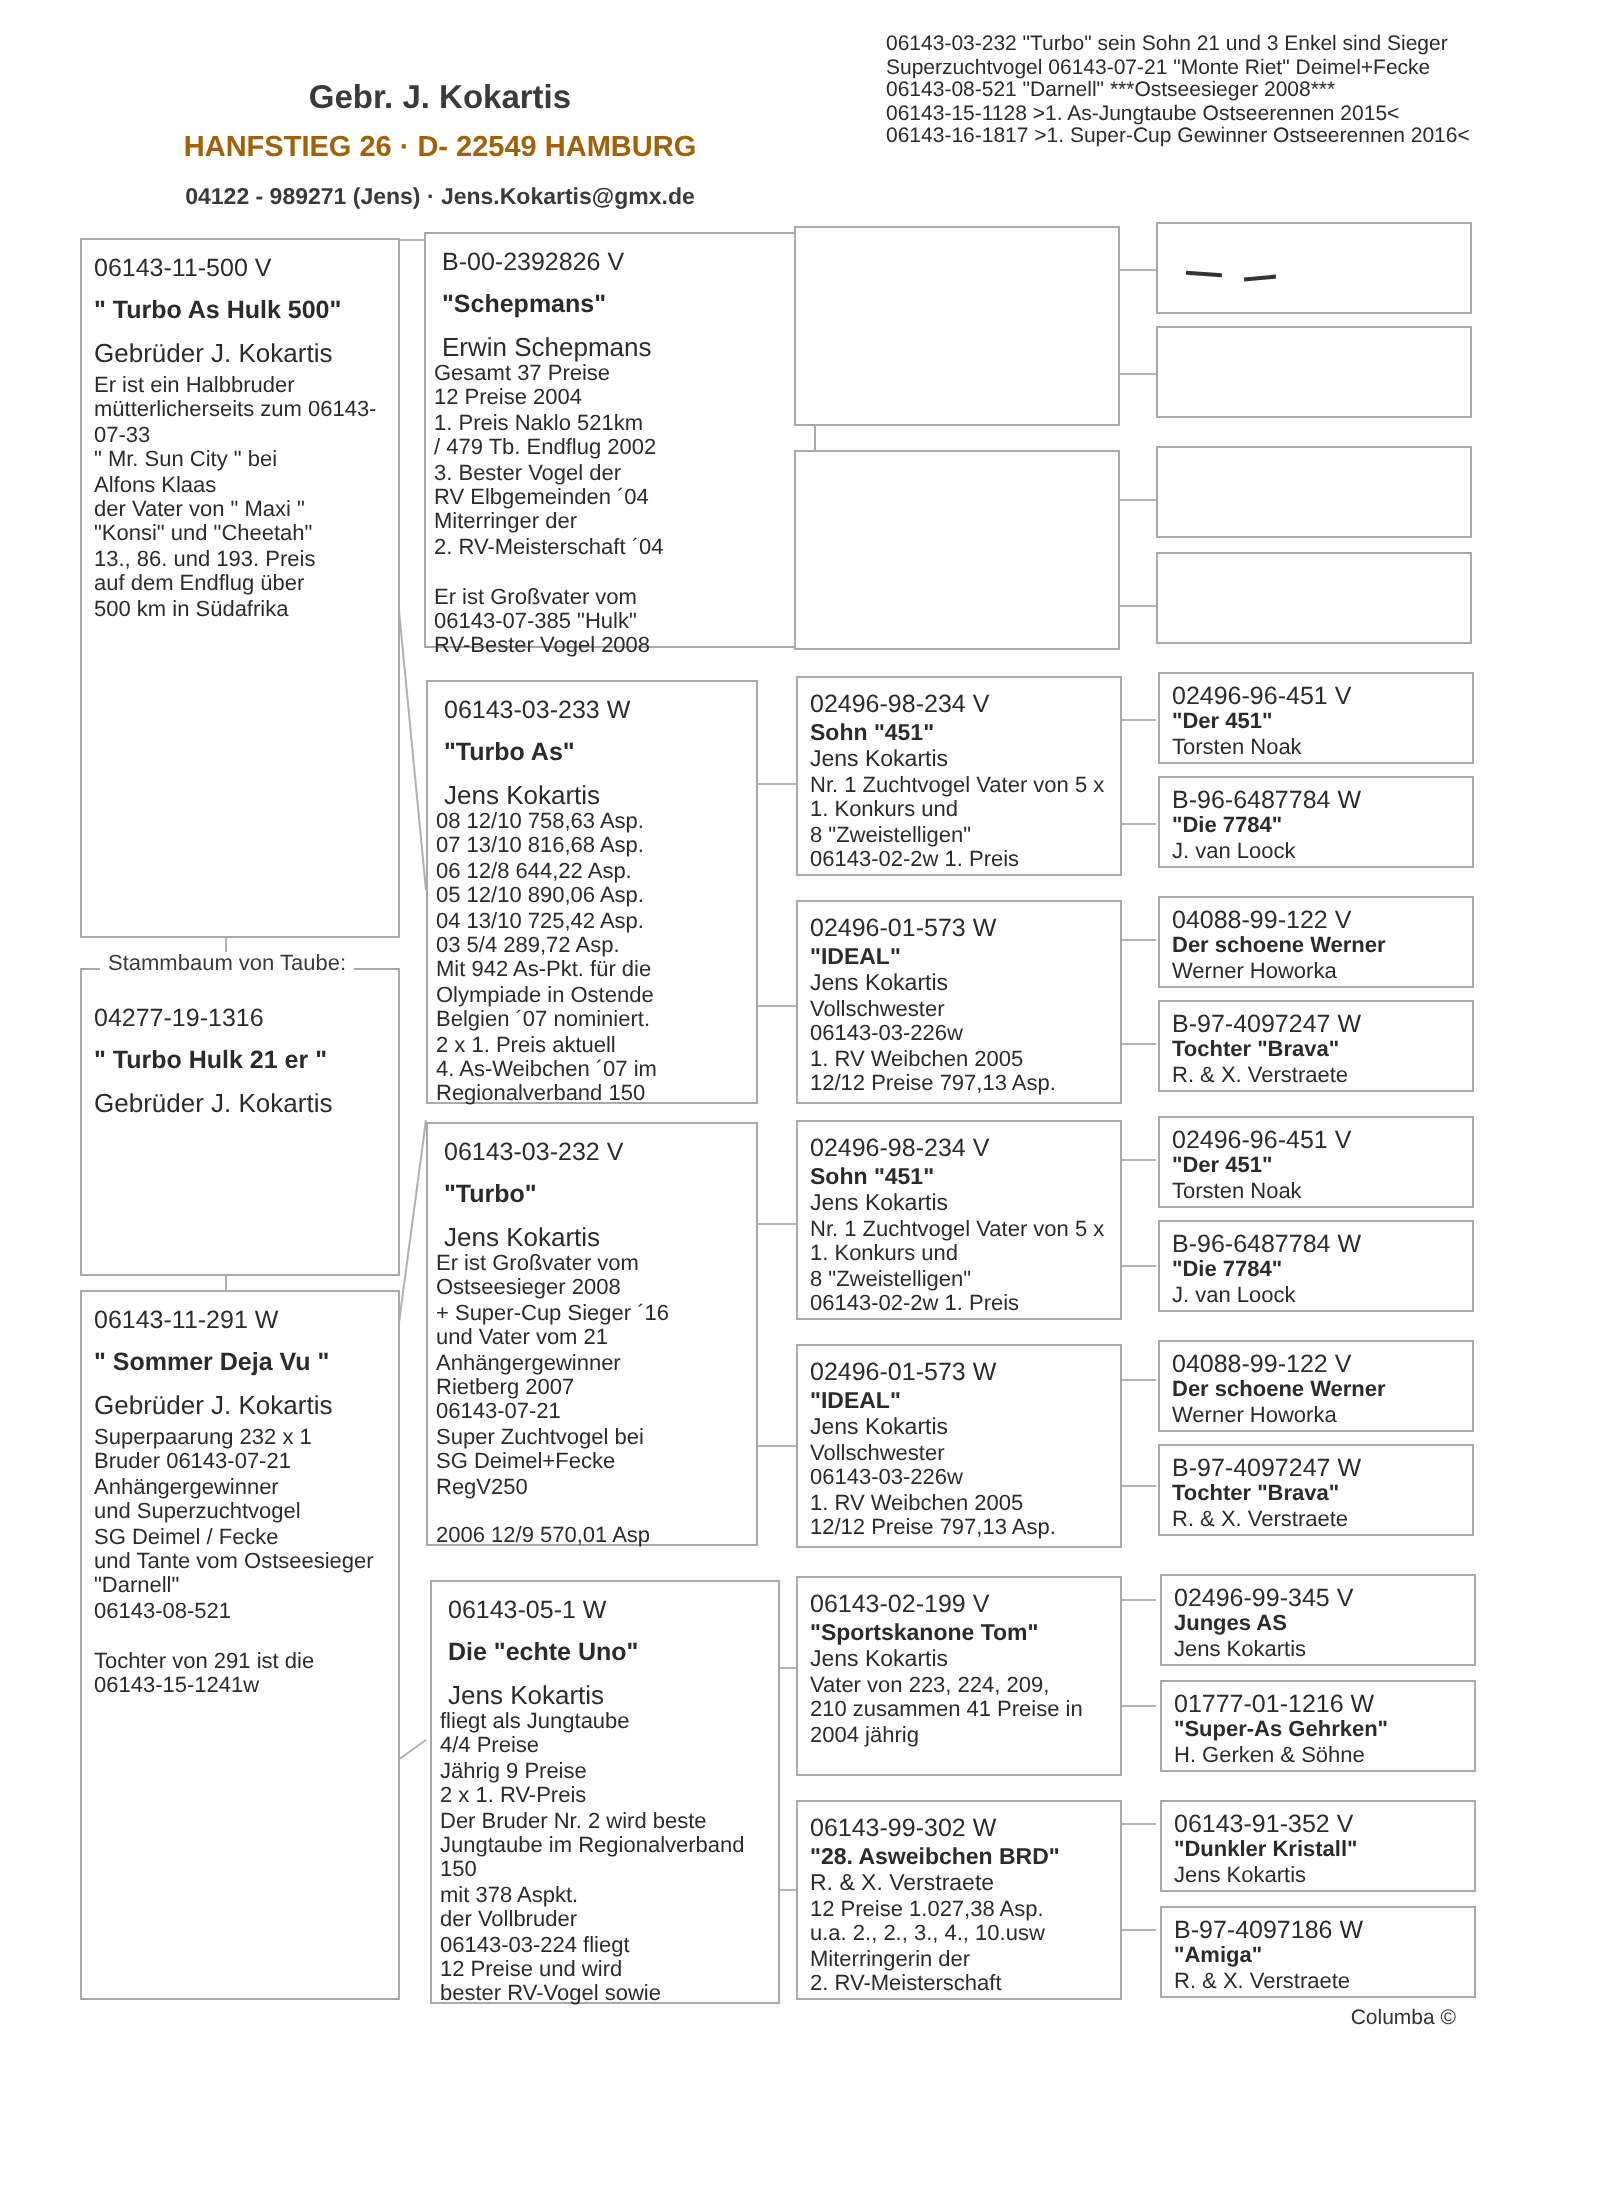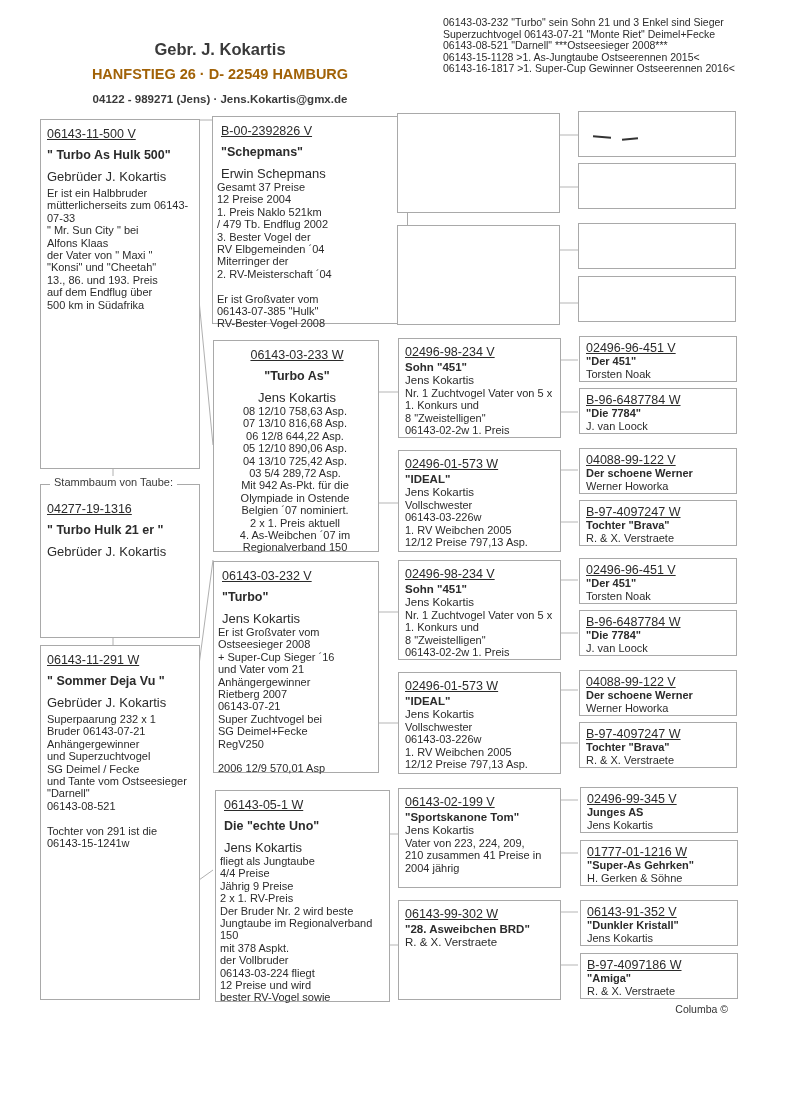--- a/index.html
+++ b/index.html
@@ -6,21 +6,21 @@
     body {
       width: 800px; height: 1100px; position: relative; overflow: hidden;
       background: #ffffff; color: #2b2b2b;
       font-family: "Liberation Sans", sans-serif;
     }
     .abs { position: absolute; }
     .box {
       position: absolute; border: 1px solid #a9a9a9; background: #fff;
       box-sizing: border-box; padding: 4px 6px; font-size: 11px; line-height: 12.3px;
     }
-    .ring { font-size: 12.5px; line-height: 15px; text-decoration: underline; }
+    .ring { font-size: 12.5px; line-height: 15px; }
     .name { font-weight: bold; font-size: 12px; line-height: 15px; }
     .owner { font-size: 12.5px; line-height: 15px; }
     .desc { white-space: pre-line; font-size: 11px; line-height: 12.4px; }
     .big .ring { font-size: 12.5px; margin: 3px 0 6px; }
     .big .name { font-size: 12.5px; margin-bottom: 6px; }
     .big .owner { font-size: 13px; margin-bottom: 3px; }
     .mid .ring { margin: 2px 0 1px; }
     .mid .name { margin: 0; line-height: 13px; font-size: 11.5px; }
     .mid .owner { font-size: 11.5px; line-height: 13px; }
     .small .ring { line-height: 14px; }
@@ -141,21 +141,21 @@
 / 479 Tb. Endflug 2002
 3. Bester Vogel der
 RV Elbgemeinden ´04
 Miterringer der
 2. RV-Meisterschaft ´04
 
 Er ist Großvater vom
 06143-07-385 "Hulk"
 RV-Bester Vogel 2008</div>
 </div>
-<div class="box big" style="left:213px;top:340px;width:166px;height:212px;padding-left:8px;text-align:center;">
+<div class="box big" style="left:213px;top:340px;width:166px;height:212px;padding-left:8px;">
   <div class="ring">06143-03-233 W</div>
   <div class="name">"Turbo As"</div>
   <div class="owner" style="margin-bottom:0">Jens Kokartis</div>
   <div class="desc" style="margin-left:-4px">08 12/10 758,63 Asp.
 07 13/10 816,68 Asp.
 06 12/8   644,22 Asp.
 05 12/10 890,06 Asp.
 04 13/10 725,42 Asp.
 03   5/4    289,72 Asp.
 Mit 942 As-Pkt. für die
@@ -253,20 +253,24 @@
   <div class="name">"Sportskanone Tom"</div>
   <div class="owner">Jens Kokartis</div>
   <div class="desc">Vater von 223, 224, 209,
 210 zusammen 41 Preise in
 2004 jährig</div>
 </div>
 <div class="box mid" style="left:398px;top:900px;width:163px;height:100px;">
   <div class="ring">06143-99-302 W</div>
   <div class="name">"28. Asweibchen BRD"</div>
   <div class="owner">R. &amp; X. Verstraete</div>
+  <div class="desc">12 Preise 1.027,38 Asp.
+u.a. 2., 2., 3., 4., 10.usw
+Miterringerin der
+2. RV-Meisterschaft</div>
 </div>
 
 <div class="box small" style="left:578px;top:111px;width:158px;height:46px;">
   <div class="mark" style="left:14px;top:24px;width:18px;transform:rotate(4deg);"></div>
   <div class="mark" style="left:43px;top:26px;width:16px;transform:rotate(-5deg);"></div>
   <div class="ring"></div>
   <div class="name"></div>
   <div class="owner"></div>
 </div>
 <div class="box small" style="left:578px;top:163px;width:158px;height:46px;">

